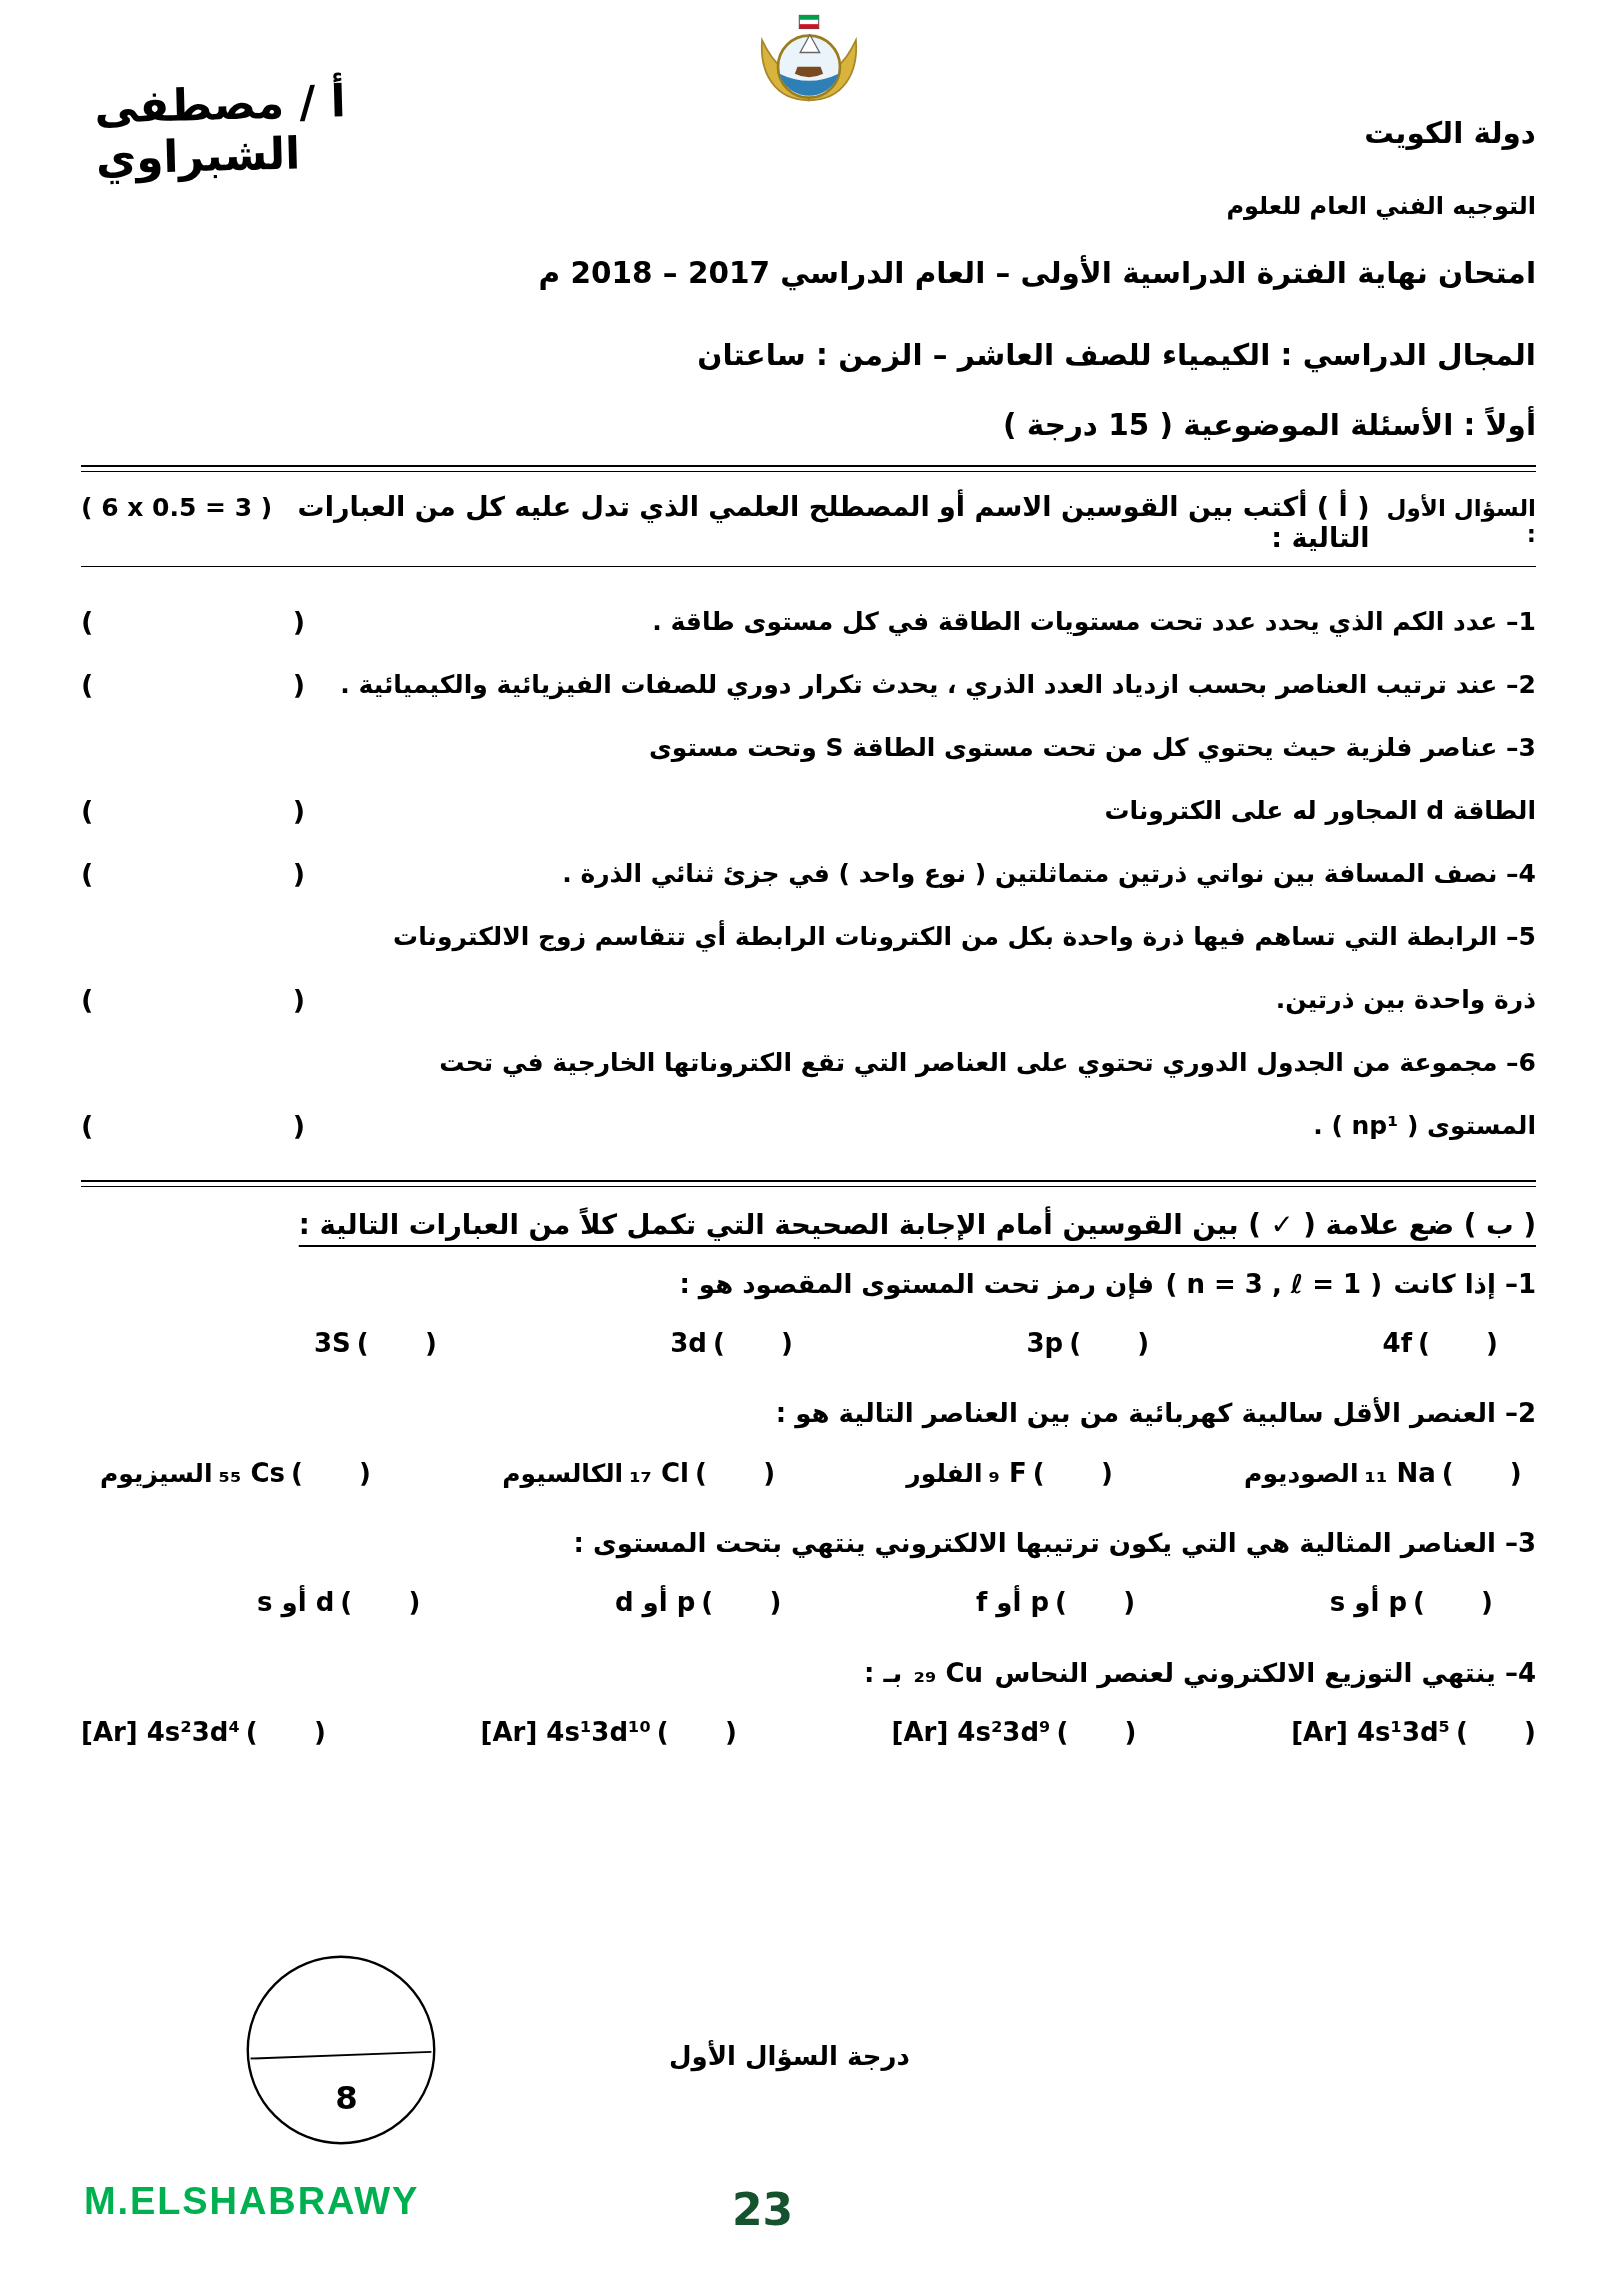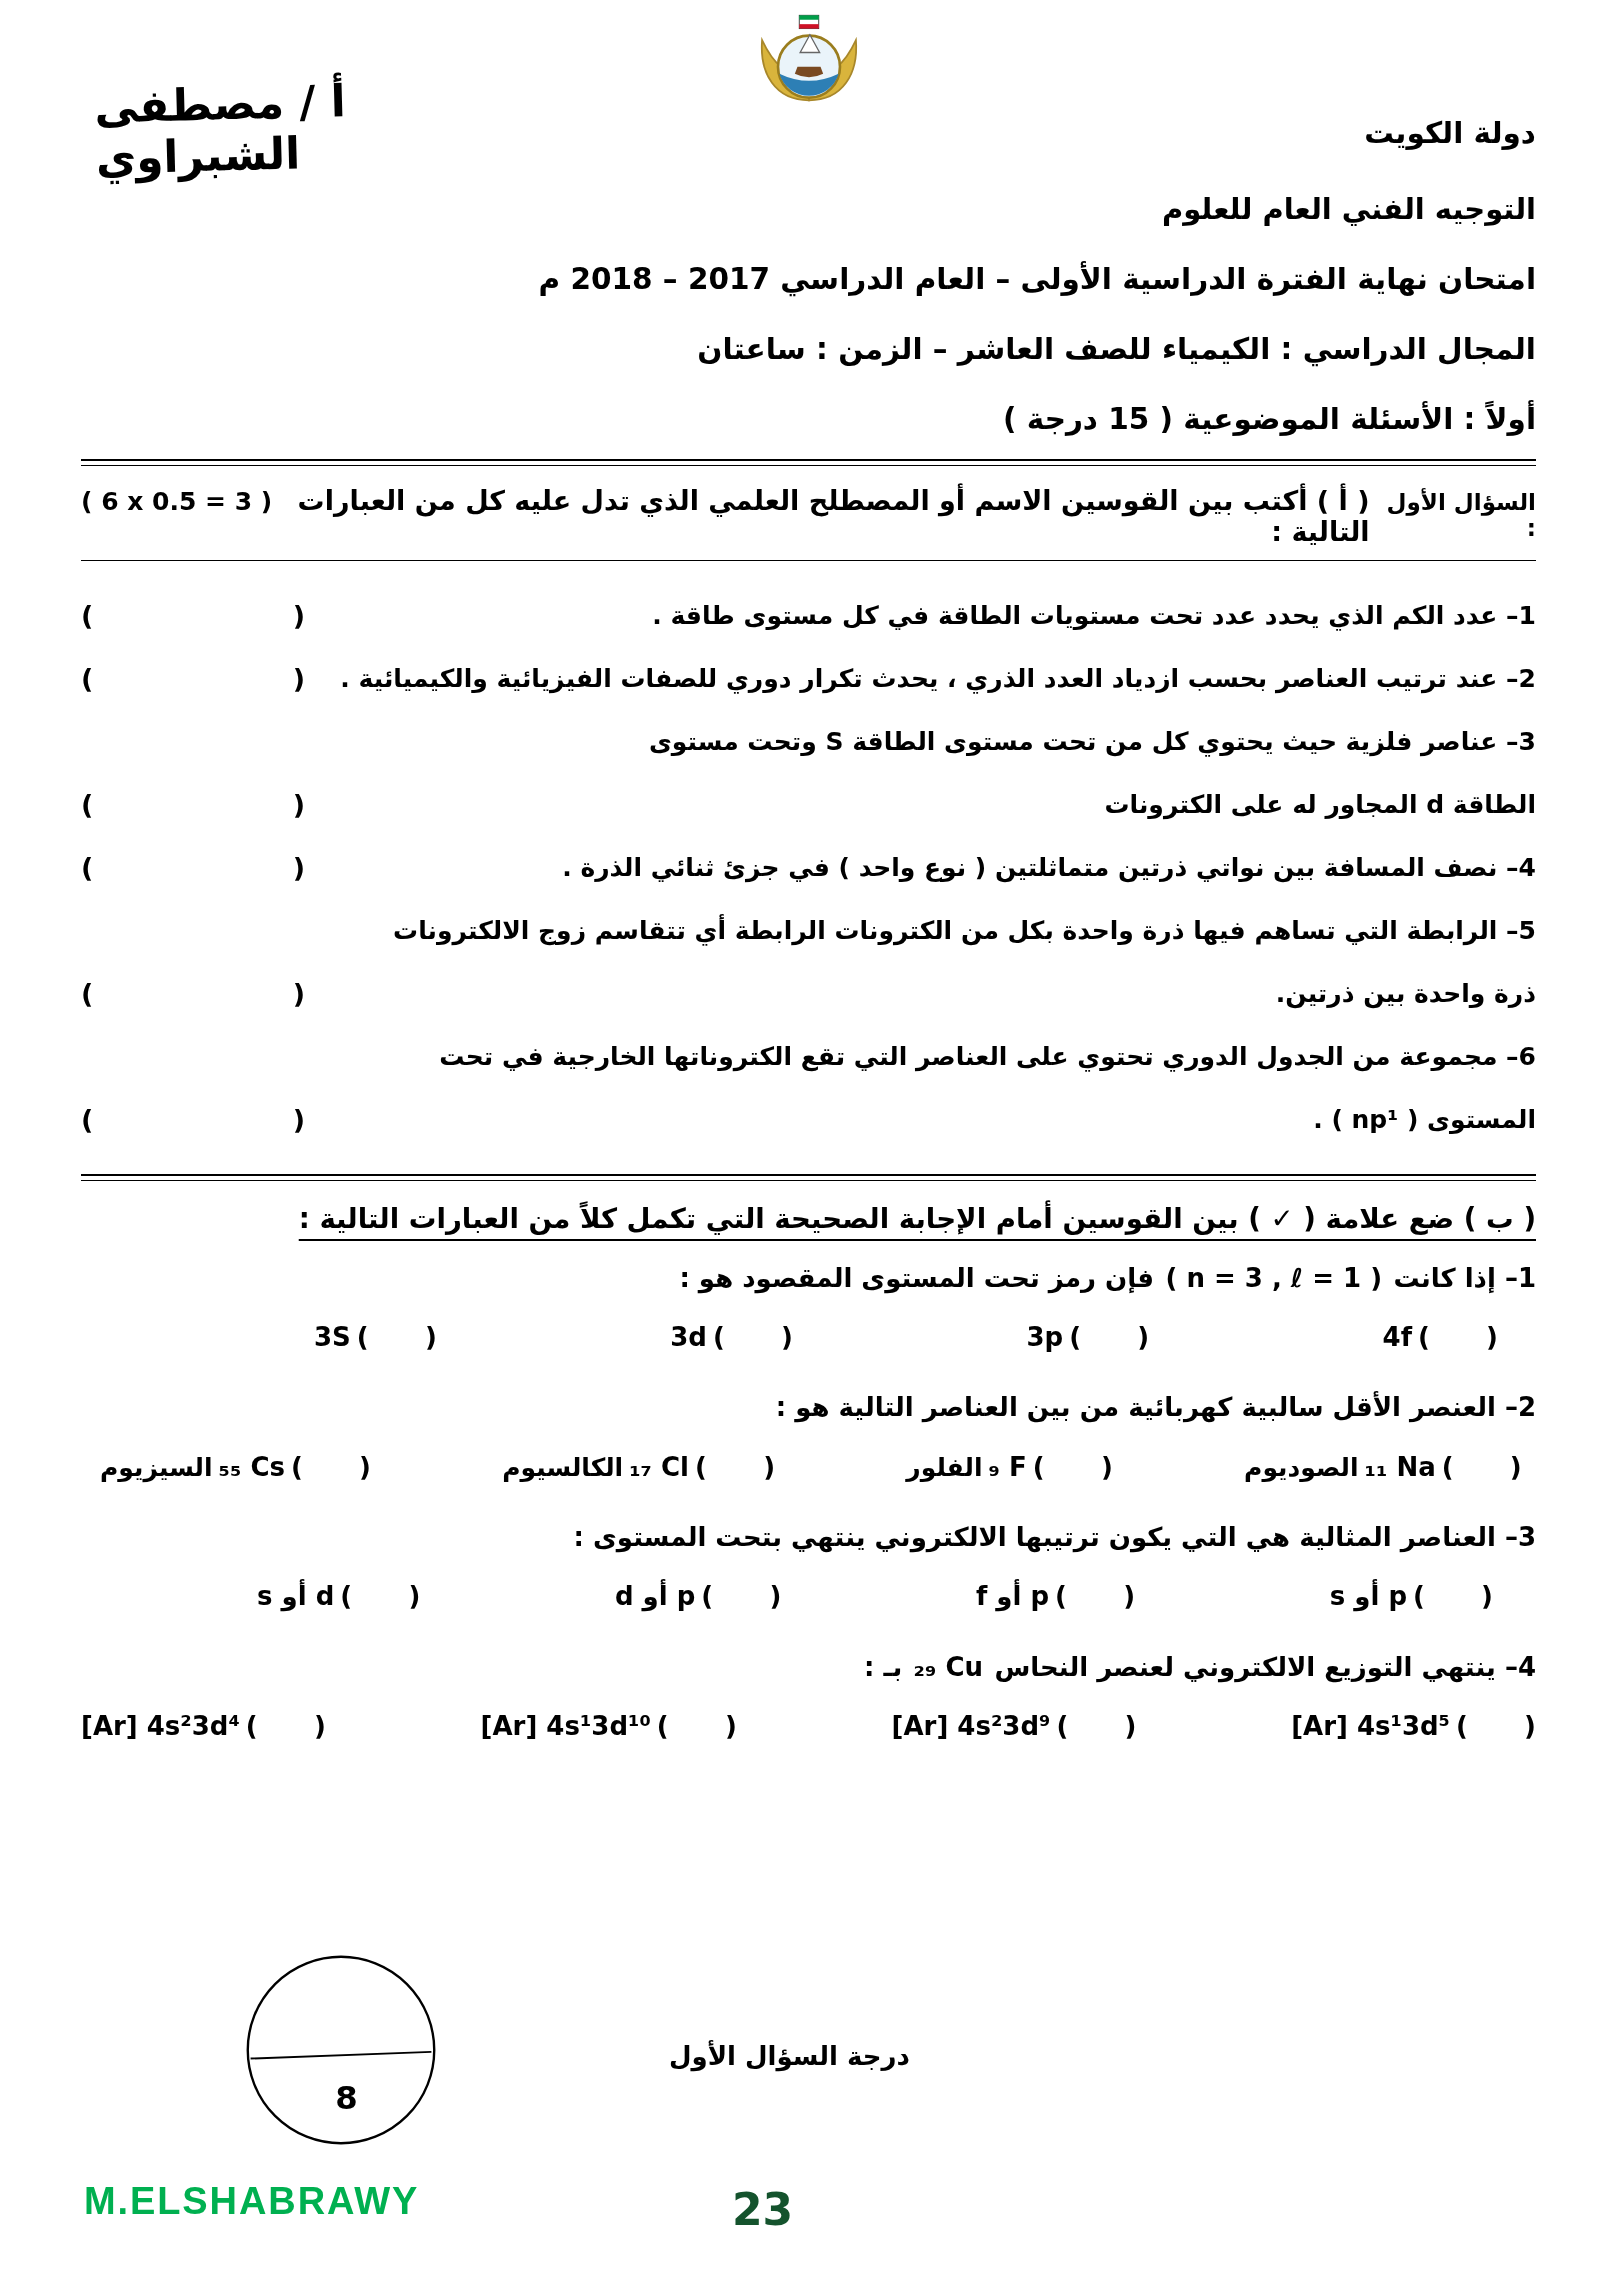--- a/index.html
+++ b/index.html
@@ -18,23 +18,23 @@
   }
 
   
   .emblem { position:absolute; top:9.5px; left:50%; transform:translateX(-50%); }
 
   
   .doc-header { padding-top:116px; font-weight:bold; direction:rtl; }
   .h-line { margin:0 auto; }
   .h-country   { font-size:29.5px; }
   .h-ministry  { font-size:29.5px; margin-top:30px; }
-  .h-dept      { font-size:29px; margin-top:42px; }
+  .h-dept      { font-size:24px; margin-top:42px; }
   .h-exam      { font-size:29.5px; margin-top:36px; }
-  .h-subject   { font-size:29.5px; margin-top:36px; }
+  .h-subject   { font-size:29.5px; margin-top:48px; }
   .h-section   { font-size:29.5px; margin-top:36px; }
 
   .rule-double { border-top:2.9px solid #000; border-bottom:1px solid #000; height:3.8px; margin-top:23px; }
 
   
   .a-header {
     display:flex; justify-content:space-between; align-items:baseline;
     border-bottom:1.9px solid #000; padding:19px 0 13.3px; font-weight:bold;
   }
   .a-header-right { display:flex; gap:11.4px; align-items:baseline; }

